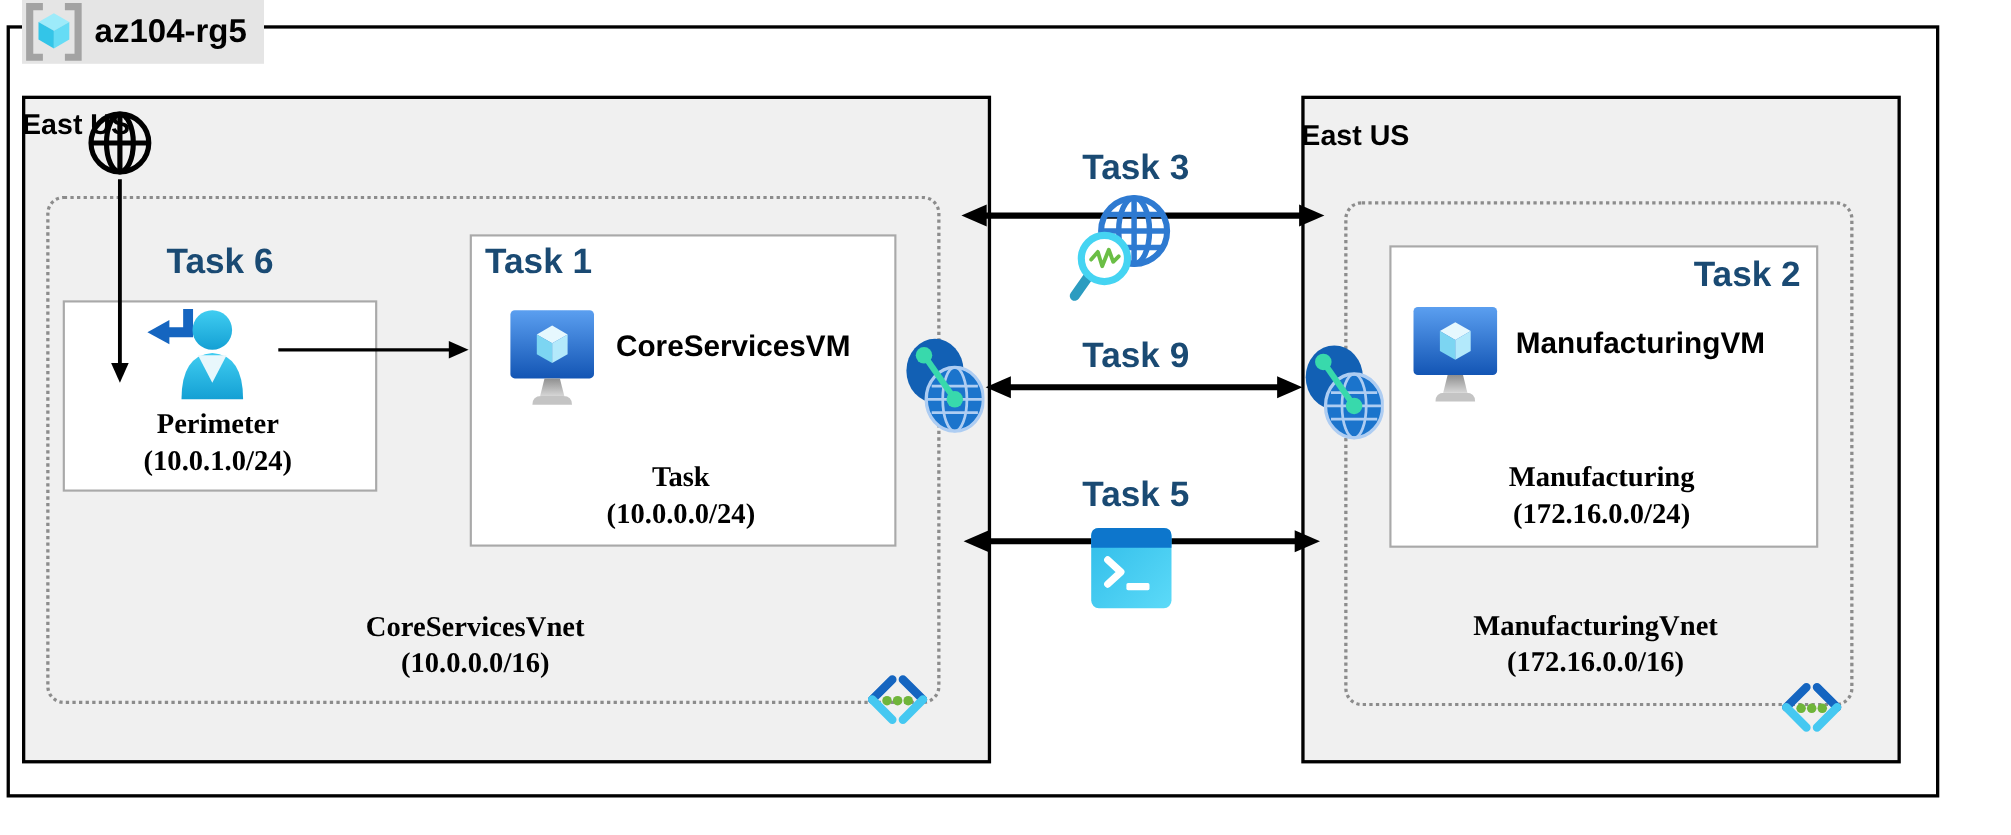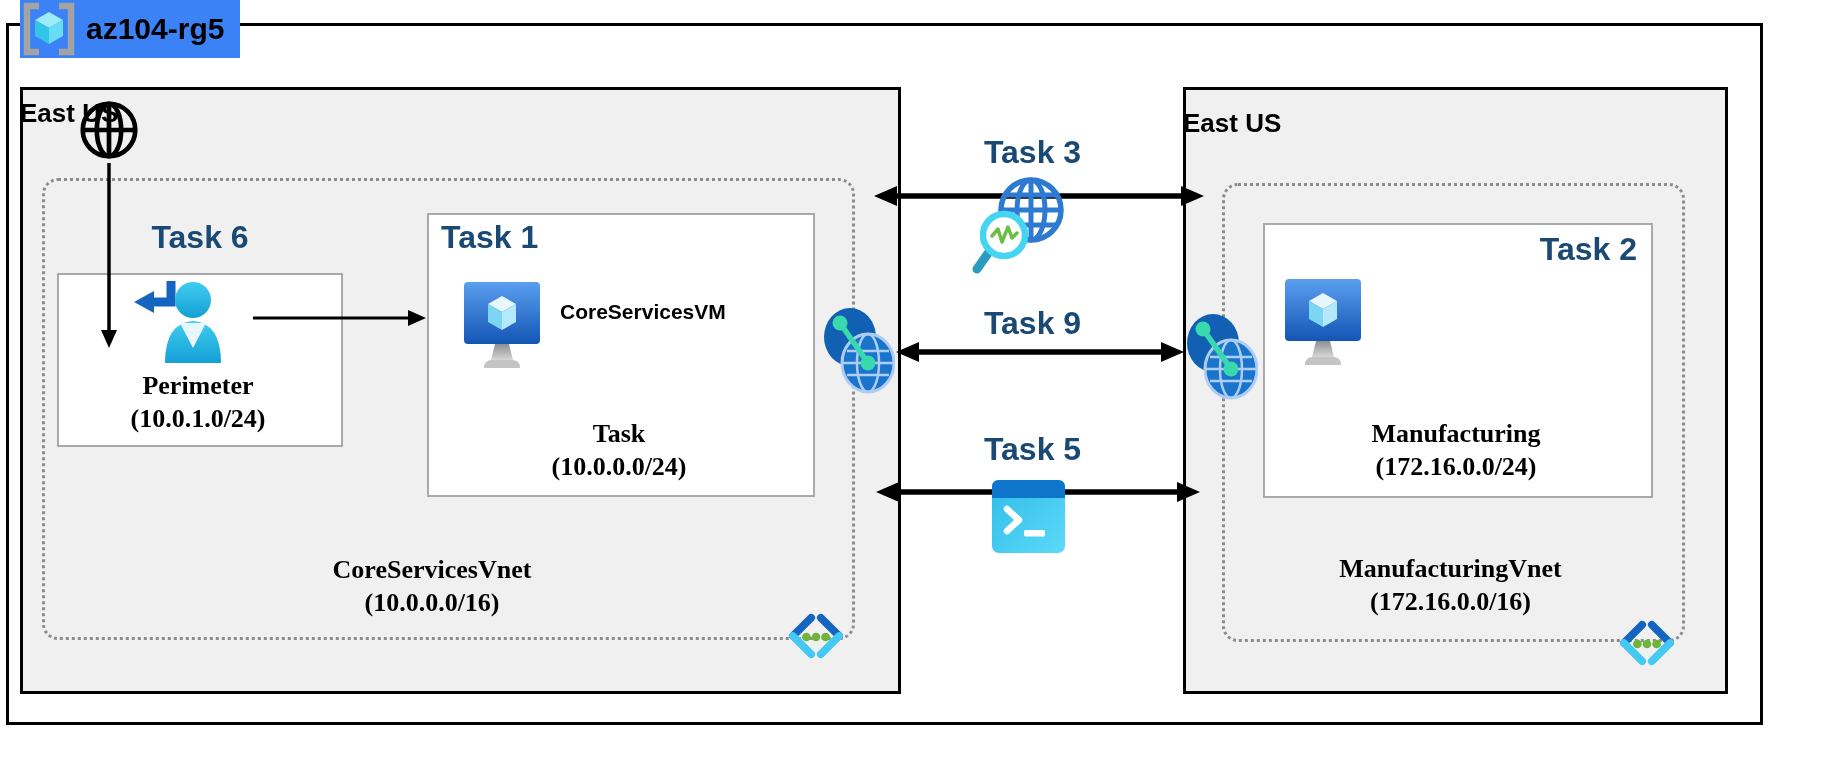--- a/index.html
+++ b/index.html
@@ -9,23 +9,23 @@
   }
   .abs{position:absolute;}
   .outer-box{border:3px solid #000;background:transparent;}
   .region{background:#f0f0f0;border:3px solid #000;}
   .vnet-dotted{border:3px dotted #8c8c8c;border-radius:16px;}
   .white-box{background:#ffffff;border:2px solid #a9a9a9;}
   .rg-title{font-size:30px;font-weight:bold;color:#000;}
   .region-title{font-size:26px;font-weight:bold;color:#000;text-align:left;}
   .task-label{font-size:32px;font-weight:bold;color:#1a4a73;}
   .center{text-align:center;}
-  .vm-name{font-size:21px;font-weight:bold;color:#000;}
+  .vm-name{font-size:27px;font-weight:bold;color:#000;}
   .subnet-text{font-size:26px;font-weight:bold;color:#000;line-height:33px;text-align:center;font-family:Liberation Serif, serif;}
-  .rg-label{display:flex;align-items:center;gap:10px;background:#3b82f6;padding:0 16px 0 2px;}
+  .rg-label{display:flex;align-items:center;gap:10px;background:#e5e5e5;padding:0 16px 0 2px;}
   svg{display:block;}
 </style>
 </head>
 <body>
 
 <div class="canvas">
 
   <svg width="0" height="0" style="position:absolute" aria-hidden="true">
     <defs>
       <linearGradient id="vmScreenGrad" x1="0" y1="0" x2="0" y2="1">
@@ -155,20 +155,21 @@
   <div class="abs vnet-dotted" style="left:1222px;top:183px;width:457px;height:453px;"></div>
 
   <div class="abs white-box" style="left:1263px;top:223px;width:386px;height:271px;"></div>
   <div class="abs task-label" style="left:1263px;top:231px;width:374px;text-align:right;">Task 2</div>
 
   <div class="abs" style="left:1283px;top:277px;">
     <svg width="80" height="97" viewBox="0 0 80 97">
         <use href="#vm-symbol"></use>
       </svg>
   </div>
+  <div class="abs vm-name" style="left:1378px;top:297px;">ManufacturingVM</div>
 
   <div class="abs subnet-text" style="left:1263px;top:417px;width:386px;text-align:center;">
     <div>Manufacturing</div>
     <div>(172.16.0.0/24)</div>
   </div>
 
   <div class="abs subnet-text" style="left:1222px;top:552px;width:457px;">
     <div>ManufacturingVnet</div>
     <div>(172.16.0.0/16)</div>
   </div>

